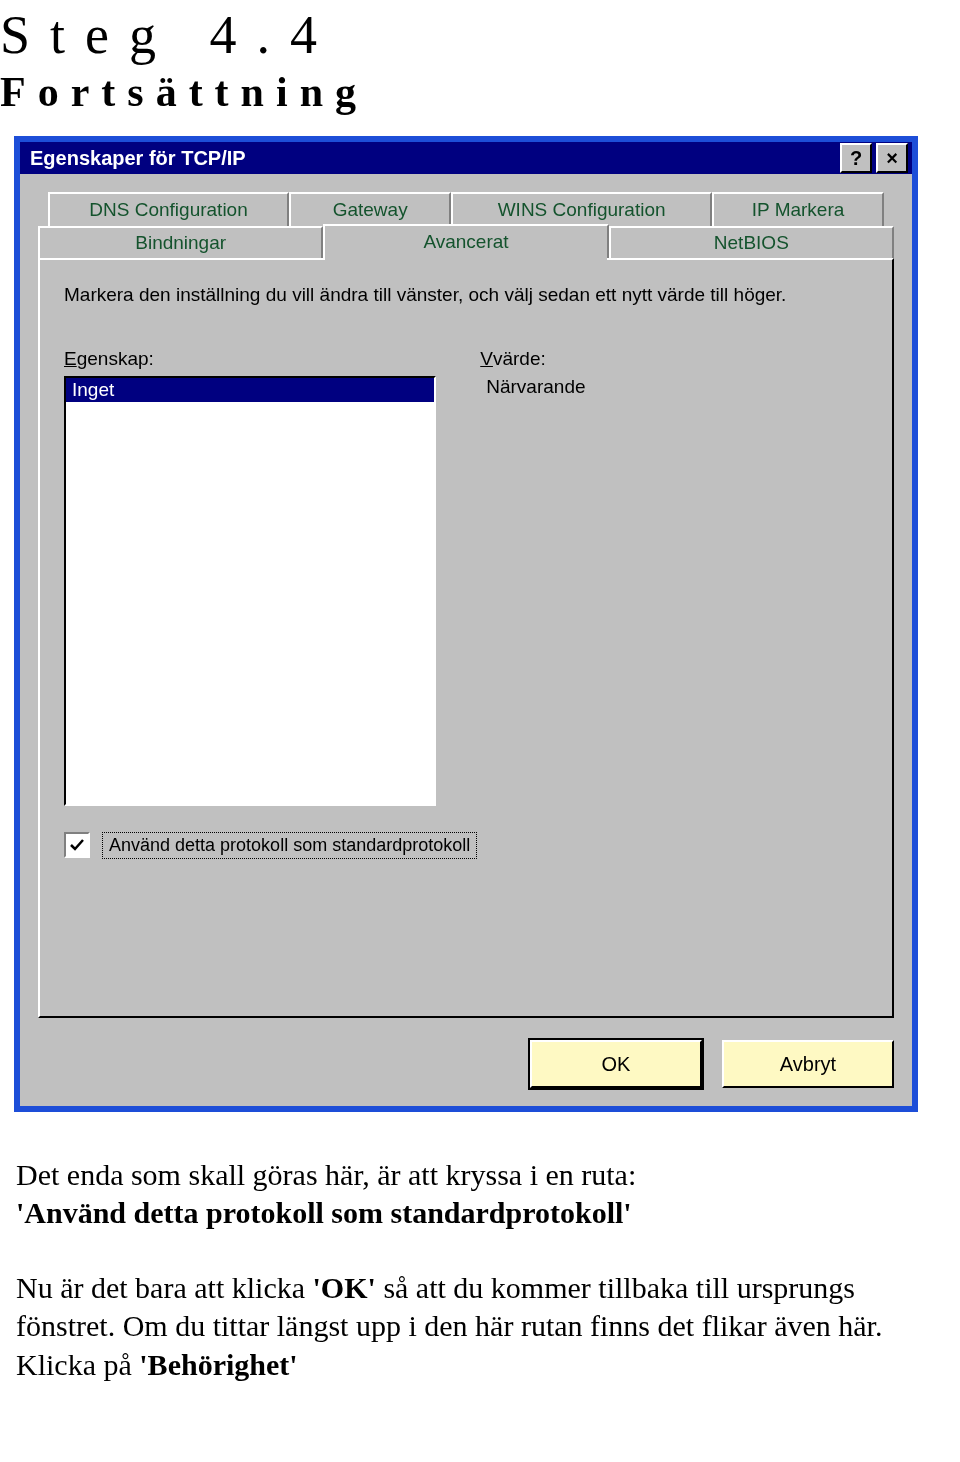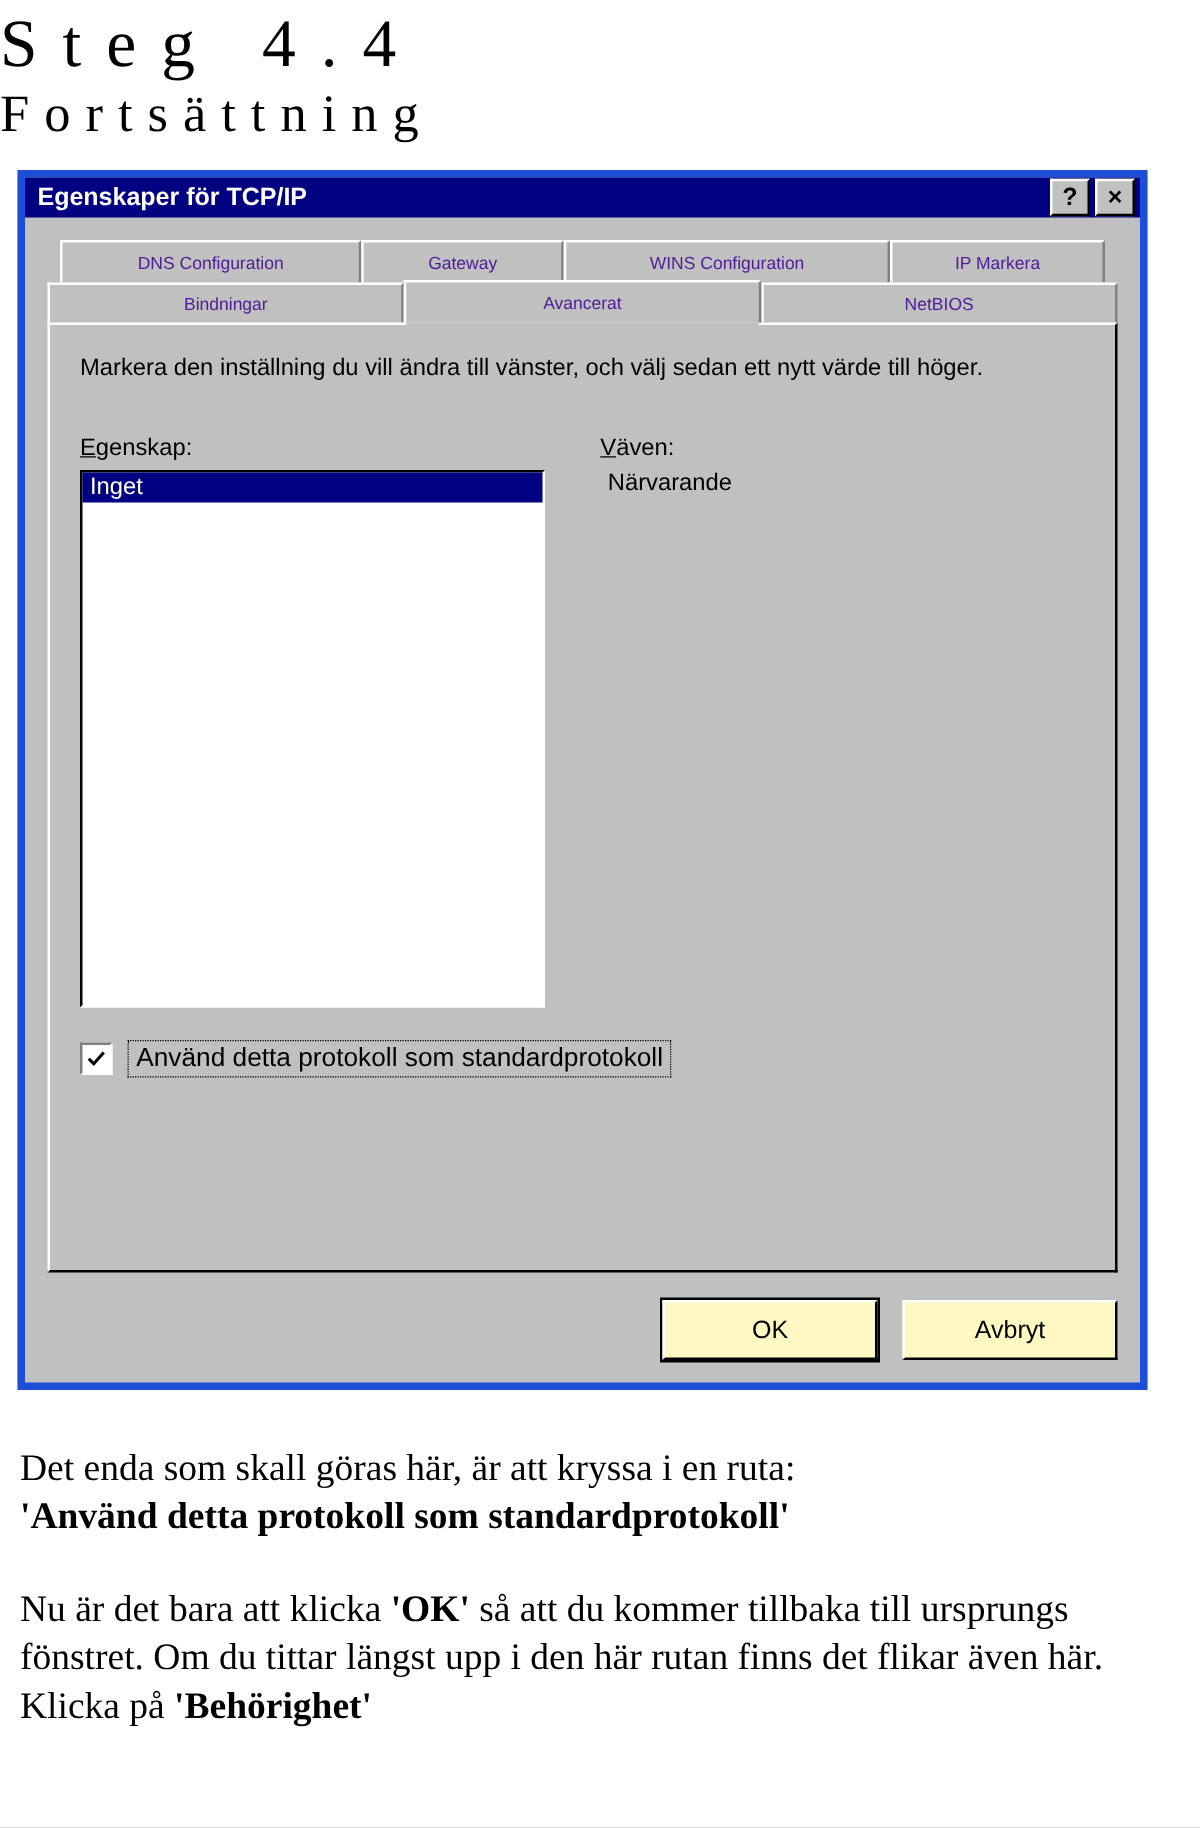--- a/index.html
+++ b/index.html
@@ -1,33 +1,33 @@
 <!DOCTYPE html>
 <html><head>
 <meta charset="utf-8">
 <style>
   html,body{margin:0;padding:0;background:#fff;font-family:"Times New Roman",Times,serif;color:#000}
   .page{width:960px;margin:0 auto;padding:0 0 40px 0;box-sizing:border-box}
   .heading{text-align:left;padding:0 40px 0 0}
   .heading h1{font-weight:400;font-size:54px;letter-spacing:20px;margin:0 0 0 0;padding-top:4px}
-  .heading h2{font-weight:400;font-size:42px;letter-spacing:12px;margin:2px 0 20px 0}
+  .heading h2{font-weight:700;font-size:42px;letter-spacing:12px;margin:2px 0 20px 0}
   .screenshot{margin:0 42px 0 14px}
   .sans{font-family:Arial,Helvetica,sans-serif}
   
   .win{border:6px solid #1d4ed8;background:#c0c0c0}
   .titlebar{background:#000080;color:#fff;display:flex;align-items:center;padding:4px 4px;height:32px;box-sizing:border-box}
   .titlebar .ttxt{font-weight:700;font-size:20px;flex:1;padding-left:6px}
   .tbtn{width:28px;height:26px;margin-left:4px;background:#c0c0c0;border-top:2px solid #fff;border-left:2px solid #fff;border-right:2px solid #000;border-bottom:2px solid #000;display:flex;align-items:center;justify-content:center;color:#000;font-weight:700;font-size:20px;line-height:1}
   .client{padding:18px 18px 18px 18px}
   
   .tabs{position:relative;height:68px}
   .tabrow{position:absolute;width:100%;display:flex}
   .tabrow.back{top:0}
   .tabrow.front{top:32px}
-  .tab{background:#c0c0c0;border-top:2px solid #fff;border-left:2px solid #fff;border-right:2px solid #808080;height:34px;box-sizing:border-box;display:flex;align-items:center;justify-content:center;font-size:14px;color:#4c1d95;margin-right:0}
+  .tab{background:#c0c0c0;border-top:2px solid #fff;border-left:2px solid #fff;border-right:2px solid #808080;height:34px;box-sizing:border-box;display:flex;align-items:center;justify-content:center;font-size:19px;color:#14532d;margin-right:0}
   .tabrow.back .tab{flex:1}
   .tabrow.back .tab:nth-child(1){flex:1.2;margin-left:10px}
   .tabrow.back .tab:nth-child(2){flex:0.8}
   .tabrow.back .tab:nth-child(3){flex:1.3}
   .tabrow.back .tab:nth-child(4){flex:0.85;margin-right:10px}
   .tabrow.front .tab{flex:1}
   .tabrow.front .tab.active{border-top:2px solid #fff;border-left:2px solid #fff;border-right:2px solid #808080;position:relative;z-index:5}
   .tabrow.front .tab.active::after{content:"";position:absolute;left:0;right:0;bottom:-4px;height:4px;background:#c0c0c0}
   .tabrow.front .tab:not(.active){margin-top:2px;height:32px}
   .tabpanel{border:2px solid #fff;border-right-color:#000;border-bottom-color:#000;background:#c0c0c0;padding:22px 24px 26px 24px;margin-top:-2px;min-height:760px;box-sizing:border-box;position:relative}
@@ -35,21 +35,21 @@
   .cols{display:flex;gap:44px}
   .col{flex:1}
   .lbl{font-size:19px;margin-bottom:6px}
   .lbl .ul{text-decoration:underline}
   .listbox{background:#fff;border-top:2px solid #000;border-left:2px solid #000;border-right:2px solid #fff;border-bottom:2px solid #fff;height:430px;box-sizing:border-box}
   .listitem{background:#000080;color:#fff;font-size:19px;padding:1px 6px}
   .valtxt{font-size:19px;padding-left:6px}
   .checkrow{display:flex;align-items:center;margin-top:26px;gap:12px}
   .checkbox{width:22px;height:22px;background:#fff;border-top:2px solid #808080;border-left:2px solid #808080;border-right:2px solid #fff;border-bottom:2px solid #fff;display:flex;align-items:center;justify-content:center}
   .checkbox svg{width:16px;height:16px}
-  .checklabel{border:1px dotted #000;padding:2px 6px;font-size:21px}
+  .checklabel{border:1px dotted #000;padding:2px 6px;font-size:18px}
   .buttons{display:flex;justify-content:flex-end;gap:20px;margin-top:22px}
   .btn{width:168px;height:44px;background:#fef9c3;border-top:2px solid #fff;border-left:2px solid #fff;border-right:2px solid #000;border-bottom:2px solid #000;display:flex;align-items:center;justify-content:center;font-size:20px}
   .btn.default{box-shadow:0 0 0 2px #000}
   
   .body{font-size:30px;line-height:1.28;padding:44px 28px 0 16px}
   .body p{margin:0 0 36px 0}
 </style>
 </head>
 <body>
 
@@ -103,21 +103,21 @@
           <div class="instr">Markera den inställning du vill ändra till vänster, och välj sedan ett nytt värde till höger.</div>
 
           <div class="cols">
             <div class="col" style="flex:0.96">
               <div class="lbl"><span class="ul">E</span><span>genskap:</span></div>
               <div class="listbox">
                 <div class="listitem">Inget</div>
               </div>
             </div>
             <div class="col" style="flex:1">
-              <div class="lbl"><span class="ul">V</span><span>även:</span></div>
+              <div class="lbl"><span class="ul">V</span><span>värde:</span></div>
               <div class="valtxt">Närvarande</div>
             </div>
           </div>
 
           <div class="checkrow">
             <div class="checkbox">
               <svg viewBox="0 0 16 16">
                   <path d="M2 8 L6 12 L14 3" stroke="#000" stroke-width="2.5" fill="none"></path>
                 </svg>
             </div>

